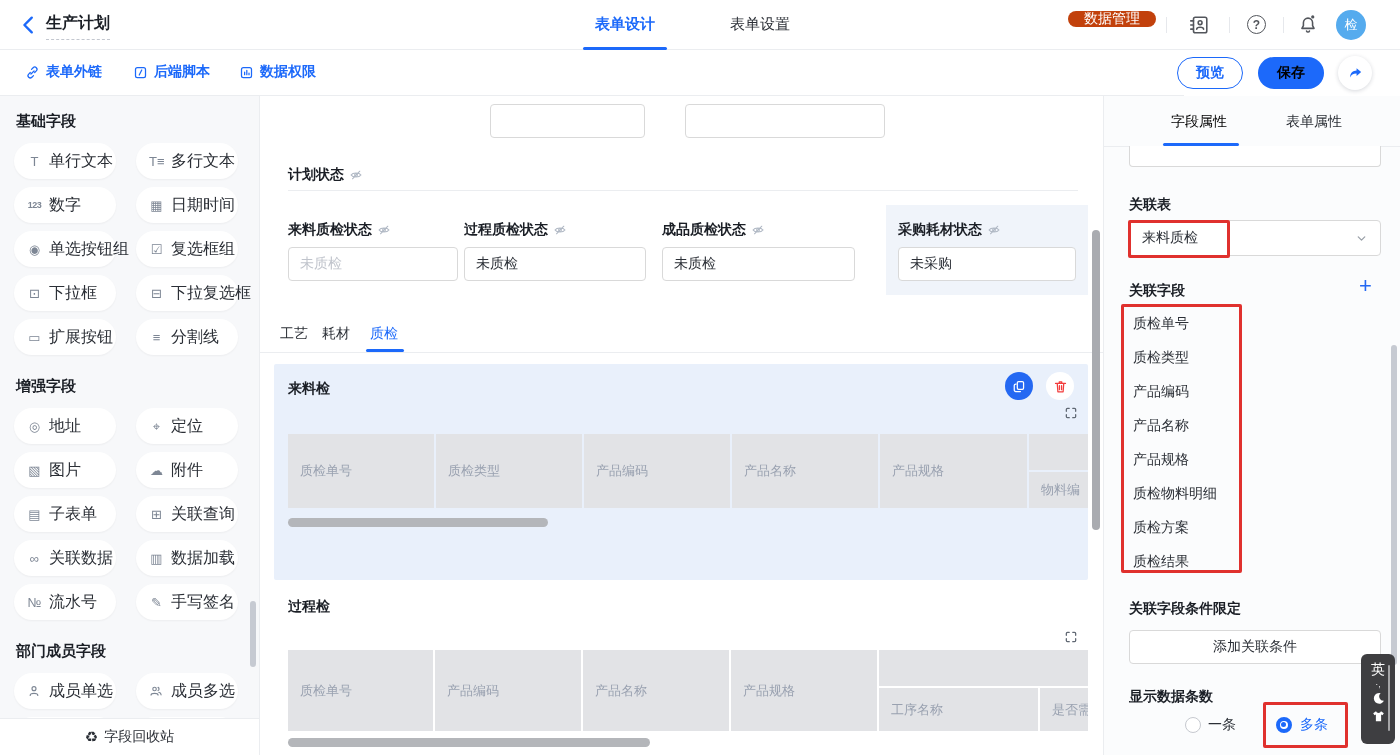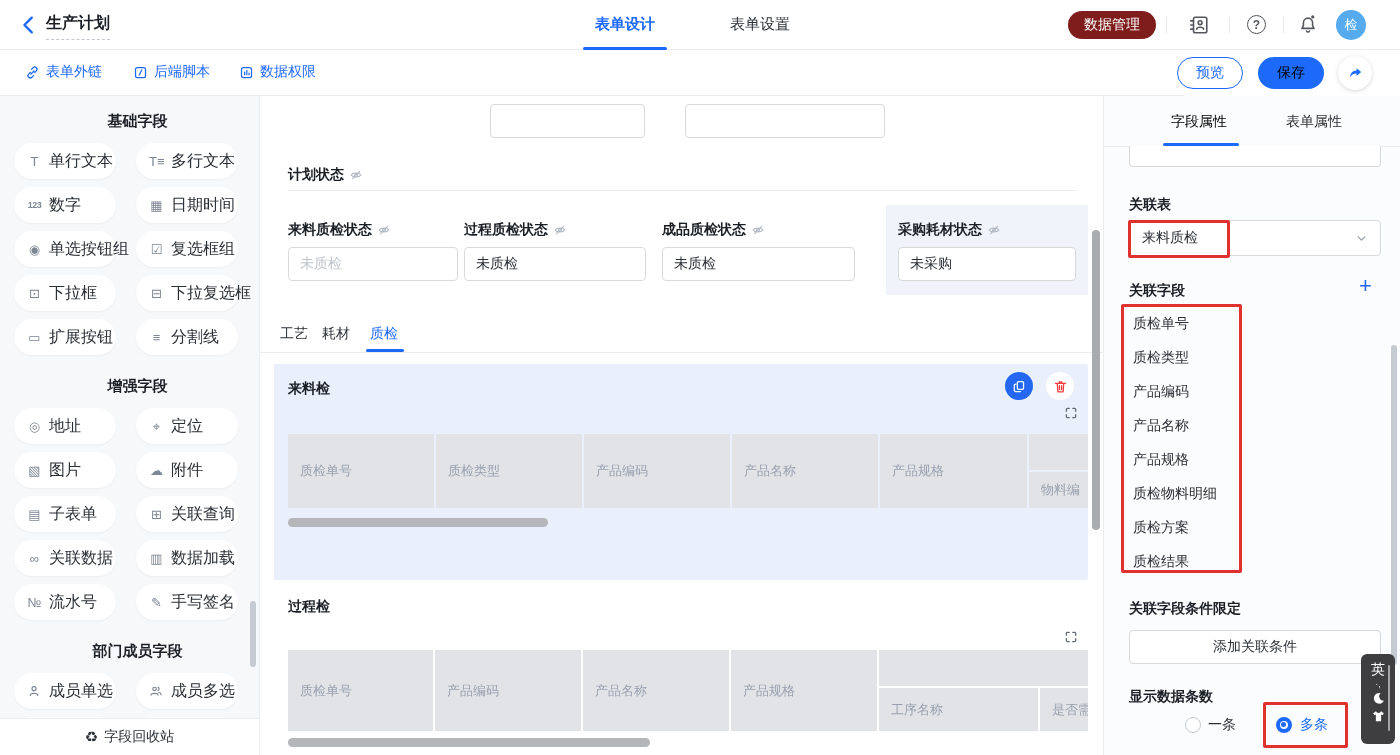--- a/index.html
+++ b/index.html
@@ -8,38 +8,38 @@
   .stage { position:relative; width:1400px; height:755px; overflow:hidden; background:#fff; }
   .abs { position:absolute; }
 
   
   .header { position:absolute; left:0; top:0; width:1400px; height:50px; background:#fff; border-bottom:1px solid #ebedf0; z-index:5; }
   .back-btn { position:absolute; left:18px; top:14px; width:22px; height:22px; cursor:pointer; }
   .app-title { position:absolute; left:46px; top:13px; font-size:16px; font-weight:700; color:#1b1f26; padding-bottom:5px; border-bottom:1px dashed #c3c7cf; }
   .htab { position:absolute; top:15px; font-size:15px; color:#2b2f36; cursor:pointer; }
   .htab.active { color:#1c69fa; font-weight:600; }
   .htab-underline { position:absolute; top:47px; height:3px; background:#1c69fa; border-radius:2px; }
-  .pill-green { position:absolute; left:1068px; top:11px; height:28px; padding:0 16px; background:#7f1d1d; color:#fff; font-size:14px; border-radius:14px; display:flex; align-items:center; cursor:pointer;text-align:center; }
+  .pill-green { position:absolute; left:1068px; top:11px; height:16px; padding:0 16px; background:#c2410c; color:#fff; font-size:14px; border-radius:14px; display:flex; align-items:center; cursor:pointer;text-align:center; }
   .hsep { position:absolute; top:17px; width:1px; height:16px; background:#e6e8ec; }
   .hicon { position:absolute; top:14px; width:22px; height:22px; cursor:pointer; }
   .help-circle { position:absolute; left:1247px; top:15px; width:19px; height:19px; border:1.6px solid #53565c; border-radius:50%; color:#53565c; font-size:12px; font-weight:700; display:flex; align-items:center; justify-content:center; cursor:pointer; }
   .avatar { position:absolute; left:1336px; top:10px; width:30px; height:30px; border-radius:50%; background:#55abee; color:#fff; font-size:13px; display:flex; align-items:center; justify-content:center; cursor:pointer; }
 
   
-  .toolbar { position:absolute; left:0; top:50px; width:1184px; height:46px; background:#fff; border-bottom:1px solid #ebedf0; z-index:5; }
+  .toolbar { position:absolute; left:0; top:50px; width:1184px; height:46px; background:#fff; border-bottom:1px solid #ebedf0; z-index:5;font-weight:bold; }
   .tlink { position:absolute; top:13px; display:flex; align-items:center; gap:6px; color:#1c69fa; font-size:14px; cursor:pointer; }
   .btn { position:absolute; top:7px; height:32px; border-radius:16px; font-size:14px; display:flex; align-items:center; justify-content:center; cursor:pointer; }
   .btn-outline { left:1177px; width:66px; border:1px solid #1c69fa; color:#1c69fa; background:#fff; }
   .btn-primary { left:1258px; width:66px; background:#1c69fa; color:#000000; }
   .btn-share { position:absolute; left:1338px; top:6px; width:34px; height:34px; border-radius:50%; background:#fff; box-shadow:0 1px 4px rgba(30,40,60,.18); display:flex; align-items:center; justify-content:center; cursor:pointer; }
 
   
   .sidebar { position:absolute; left:0; top:96px; width:260px; height:659px; background:#f7f8fa; border-right:1px solid #ebedf0; overflow:hidden; }
   .side-inner { padding:16px 0 0 14px; }
-  .sec-title { font-size:15px; font-weight:700; color:#1b1f26; margin:0 0 12px 2px;text-align:center; }
+  .sec-title { font-size:15px; font-weight:700; color:#1b1f26; margin:0 0 12px 2px; }
   .pill-grid { display:grid; grid-template-columns:102px 102px; gap:8px 20px; margin-bottom:22px; }
   .pill { height:36px; background:#fff; border-radius:18px; display:flex; align-items:center; padding-left:13px; gap:7px; box-shadow:0 1px 2px rgba(31,35,41,.05); cursor:grab; }
   .picon { width:15px; color:#7d8694; font-size:13px; text-align:center; flex:none; line-height:1; }
   .picon.num { font-size:9px; font-weight:700; letter-spacing:-.5px; }
   .plabel { font-size:16px; color:#2b2f36; white-space:nowrap; }
   .side-footer { position:absolute; left:0; bottom:0; width:259px; height:37px; background:#fff; border-top:1px solid #ebedf0; display:flex; align-items:center; justify-content:center; gap:6px; font-size:14px; color:#2b2f36; cursor:pointer; z-index:2; }
   .side-scrollbar { position:absolute; right:3px; top:505px; width:6px; height:66px; border-radius:3px; background:#c6cad2; }
 
   
   .canvas { position:absolute; left:260px; top:96px; width:843px; height:659px; background:#fff; overflow:hidden; }

